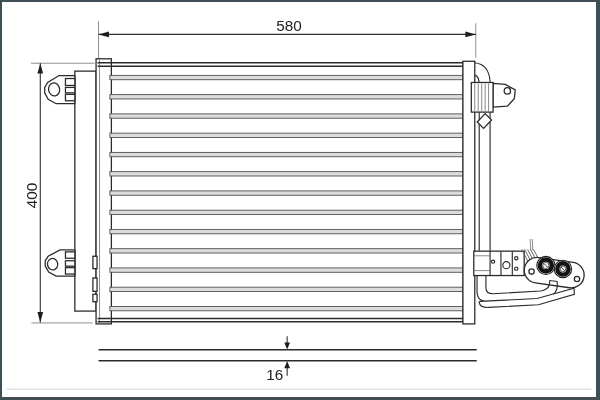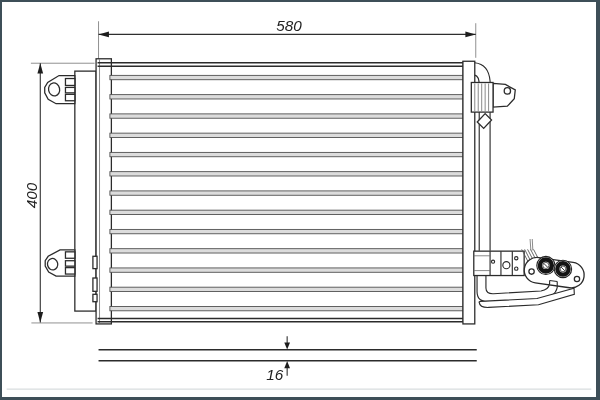--- a/index.html
+++ b/index.html
@@ -2,21 +2,20 @@
 <html style="--line: #2b2b2b; --dim-line: #2e2e2e; --extension-line: #8f8f8f; --tube-fill: #dcdcdc; --tube-stroke: #4f4f4f; --port-ring: #141414; --frame: #3e4f58; --frame-faint-line: #cdd3d5; --background: #ffffff; --text: #222222;"><head>
 <meta charset="utf-8">
 <style>
   html,body{margin:0;padding:0;background:var(--background,#fff);}
   .sheet{
     position:relative;width:600px;height:400px;box-sizing:border-box;
     background:var(--background,#fff);
     border:2px solid var(--frame,#3e4f58);
     border-right-width:4px;border-bottom-width:3px;
     overflow:hidden;
-    font-style:italic;
   }
   svg{display:block;width:100%;height:100%;}
   .dim-text{font-family:"Liberation Sans",sans-serif;font-size:15.5px;fill:var(--text,#222);}
   .outline{fill:#fff;stroke:var(--line,#2b2b2b);stroke-width:1.3;}
   .thin{fill:none;stroke:var(--line,#2b2b2b);stroke-width:1.15;}
   .ext{fill:none;stroke:var(--extension-line,#8f8f8f);stroke-width:1;}
   .dim{fill:none;stroke:var(--dim-line,#2e2e2e);stroke-width:1.1;}
   .arrow{fill:#1d1d1d;stroke:none;}
   .tube{fill:var(--tube-fill,#dcdcdc);stroke:var(--tube-stroke,#4f4f4f);stroke-width:0.9;}
   .edge{fill:none;stroke:var(--line,#2b2b2b);stroke-width:1.5;}

